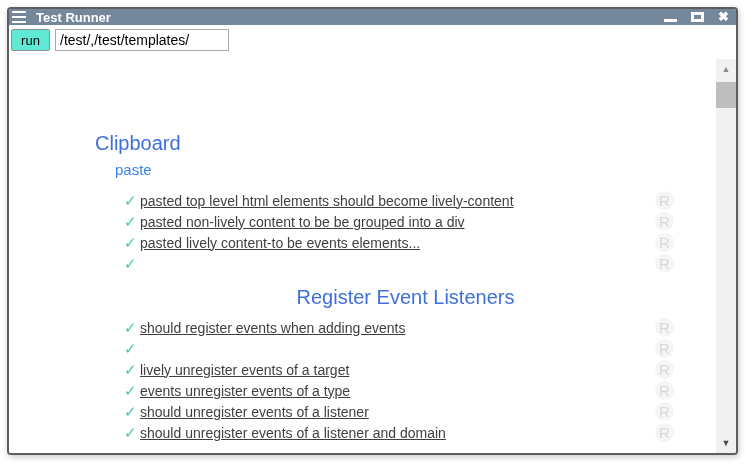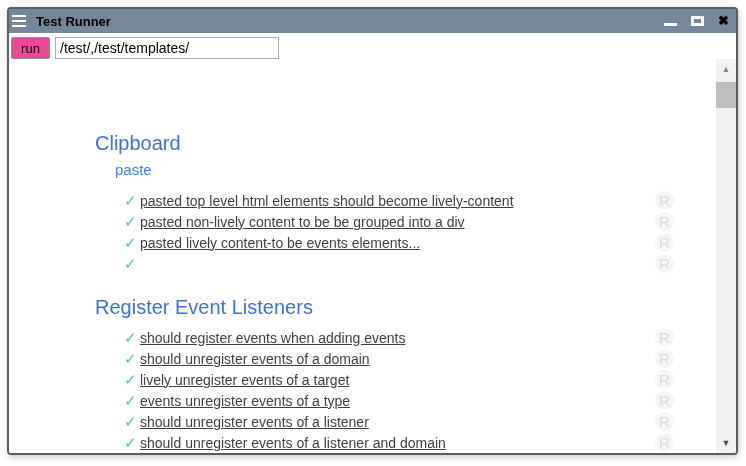--- a/index.html
+++ b/index.html
@@ -13,24 +13,24 @@
     position: absolute; left: 7px; top: 7px;
     width: 731px; height: 448px;
     background: #ffffff;
     border: 2px solid #5e5e5e;
     border-radius: 4px;
     box-shadow: 1px 2px 6px rgba(0,0,0,0.22);
     overflow: hidden;
   }
   
   .titlebar {
-    height: 24px;
+    height: 16px;
     background: #75879b;
     display: flex; align-items: center;
-    color: #000000;
+    color: #ffffff;
     user-select: none;
   }
   .menu-icon {
     width: 17px; height: 14px;
     margin-left: 3px;
     display: flex; flex-direction: column; justify-content: space-between;
     padding: 1px 0;
     cursor: pointer;
   }
   .menu-icon i { display: block; width: 14px; height: 2px; background: #fff; }
@@ -49,47 +49,47 @@
   .toolbar {
     height: 30px;
     display: flex; align-items: center;
     padding-left: 2px;
     background: #fff;
   }
   .run-button {
     width: 39px; height: 22px;
     font-family: "Liberation Sans", sans-serif;
     font-size: 13px; color: #000;
-    background: #ec4899;
+    background: #5eead4;
     border: 1px solid #8f8f8f;
     border-radius: 2px;
     cursor: pointer;
   }
   .path-input {
     margin-left: 5px;
-    width: 224px; height: 22px;
+    width: 174px; height: 22px;
     border: 1px solid #ababab;
     font-family: "Liberation Sans", sans-serif;
     font-size: 14px; color: #000;
     padding: 0 4px;
     outline: none;
   }
   
   .content {
     position: absolute; left: 0; top: 50px; right: 20px; bottom: 0;
     overflow: hidden; background: #fff; padding-left: 12px;
   }
   .sec-title {
     font-size: 20px; font-weight: normal;
     color: #3e6fdb;
     line-height: 24px;
     margin-left: 74px;
   }
   .sec-title.first { margin-top: 72px; }
-  .sec-title.second { margin-top: 21px; }
+  .sec-title.second { margin-top: 11px; text-align: center; }
   .sec-subtitle {
     font-size: 15px; font-weight: normal;
     color: #3b82f6;
     line-height: 18px;
     margin: 6px 0 0 94px;
   }
   .rows-a { margin-top: 11px; }
   .rows-b { margin-top: 8px; }
   .row {
     position: relative;
@@ -192,21 +192,20 @@
     <div class="sec-title second">Register Event Listeners</div>
 
     <div class="rows-b">
       <div class="row">
         <span class="check">✓</span>
         <span class="test-name">should register events when adding events</span>
         <span class="rerun">R</span>
       </div>
       <div class="row">
         <span class="check">✓</span>
-        <span class="test-name">should unregister events of a domain</span>
         <span class="rerun">R</span>
       </div>
       <div class="row">
         <span class="check">✓</span>
         <span class="test-name">lively unregister events of a target</span>
         <span class="rerun">R</span>
       </div>
       <div class="row">
         <span class="check">✓</span>
         <span class="test-name">events unregister events of a type</span>

